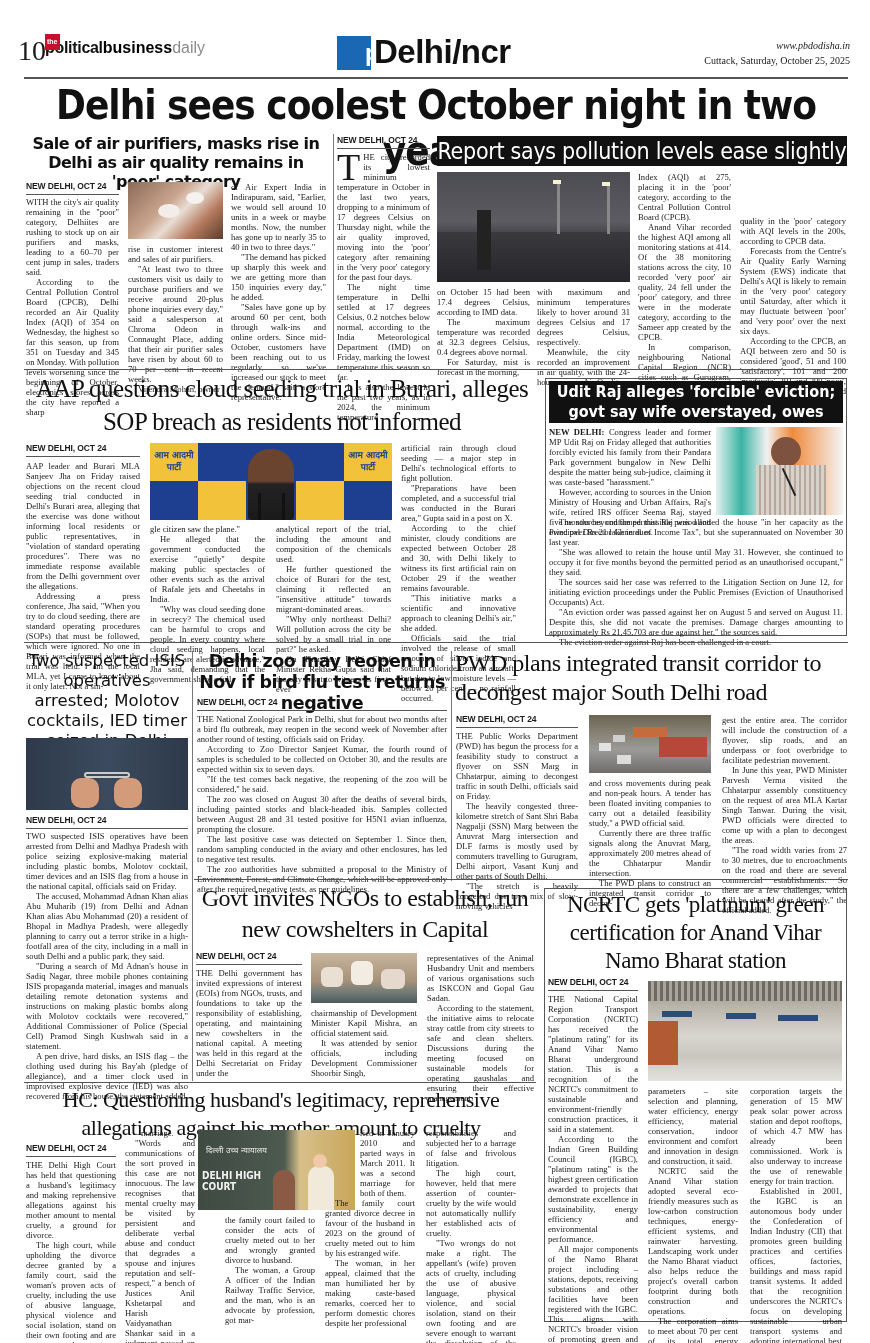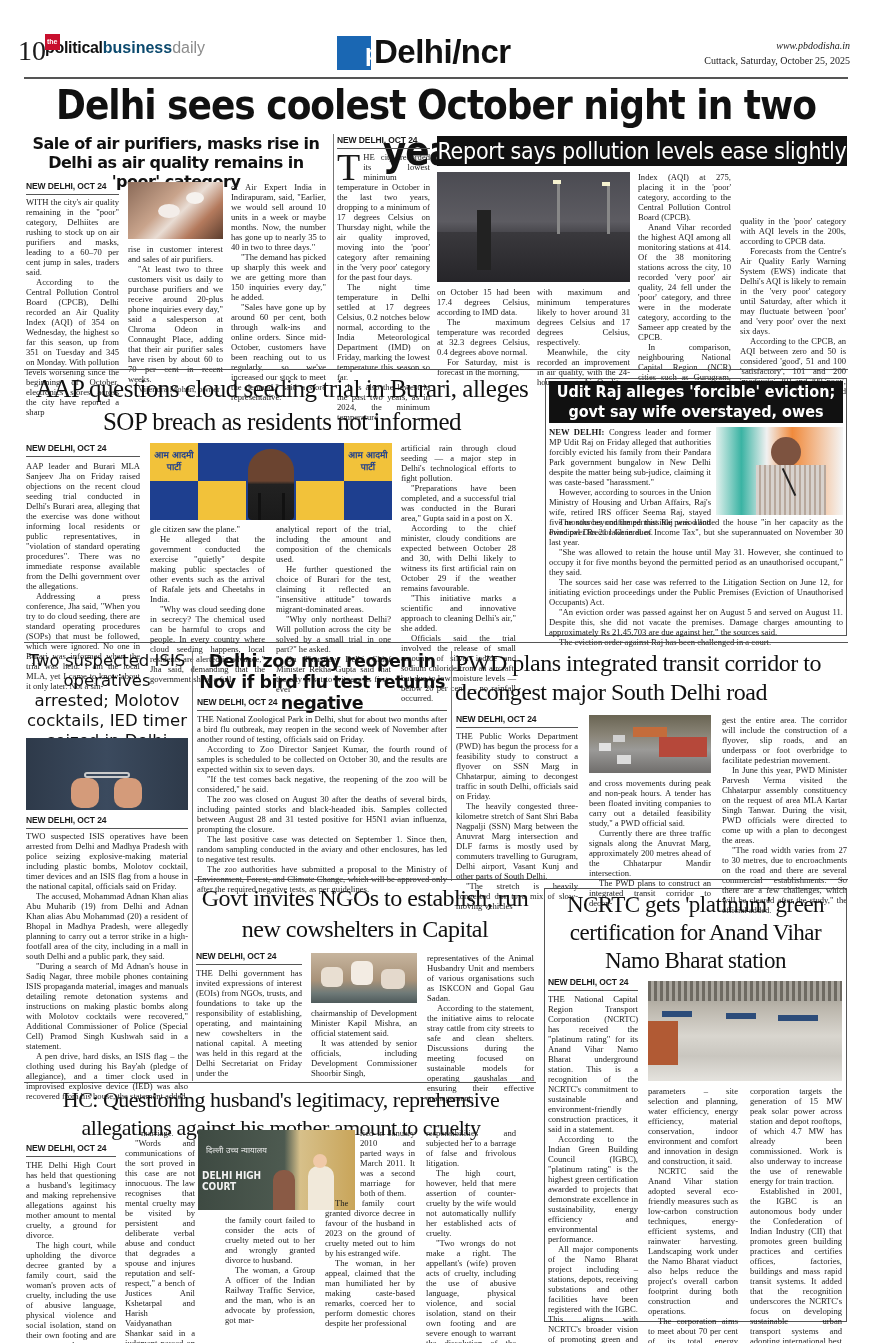--- a/index.html
+++ b/index.html
@@ -3,21 +3,21 @@
 <meta charset="utf-8">
 <style>
   * { box-sizing: border-box; margin: 0; padding: 0; }
   html, body { width: 870px; height: 1343px; background: #fff; overflow: hidden; }
   body { font-family: "DejaVu Serif", serif; color: #1a1a1a; position: relative; }
   .abs { position: absolute; }
   .masthead-page { left: 18px; top: 36px; font-family: "Liberation Serif", serif; font-size: 28px; line-height: 30px; }
   .masthead-logo { left: 45px; top: 40px; font-family: "Liberation Sans", sans-serif; font-weight: bold; font-size: 16px; line-height: 16px; }
   .masthead-logo .the { display: inline-block; background: #c8102e; color: #fff; font-size: 7px; padding: 0 2px; position: absolute; top: -6px; left: 0; }
   .masthead-logo .p1 { color: #111; letter-spacing: -0.3px; }
-  .masthead-logo .p2 { color: #0c4a6e; }
+  .masthead-logo .p2 { color: #000000; }
   .masthead-logo .p3 { color: #8c8c8c; font-weight: normal; }
   .section-box { left: 337px; top: 36px; width: 34px; height: 34px; background: #1a67b3; color: #fff; font-family: "Liberation Sans", sans-serif; font-weight: bold; font-size: 24px; line-height: 34px; text-align: center; letter-spacing: -2px; padding-left: 28px; }
   .section-name { left: 374px; top: 33px; font-family: "Liberation Sans", sans-serif; font-weight: bold; font-size: 33px; line-height: 38px; color: #111; letter-spacing: -0.5px; }
   .masthead-url { right: 20px; top: 40px; font-family: "Liberation Serif", serif; font-style: italic; font-size: 10px; text-align: right; }
   .masthead-date { right: 20px; top: 55px; font-family: "Liberation Serif", serif; font-size: 10px; text-align: right; }
   .rule { background: #555; height: 2px; }
   .vrule { background: #777; width: 1px; }
   .hl-sans { font-family: "Liberation Sans", sans-serif; font-weight: bold; color: #111; letter-spacing: -0.5px; }
   .hl-serif { font-family: "Liberation Serif", serif; color: #111; letter-spacing: -0.5px; }
   .hl-light { font-family: "DejaVu Sans", sans-serif; font-weight: normal; color: #111; }

